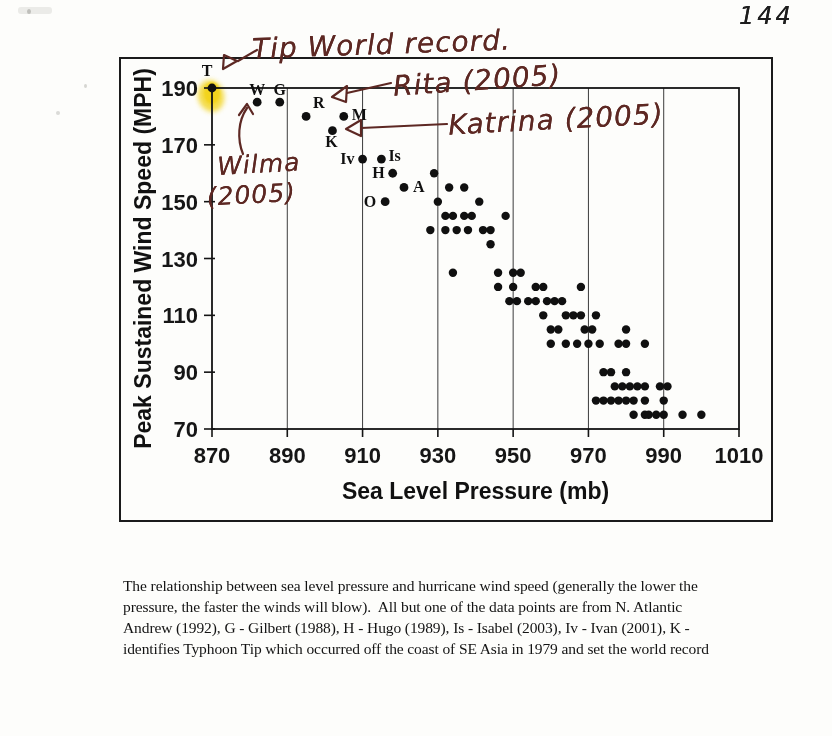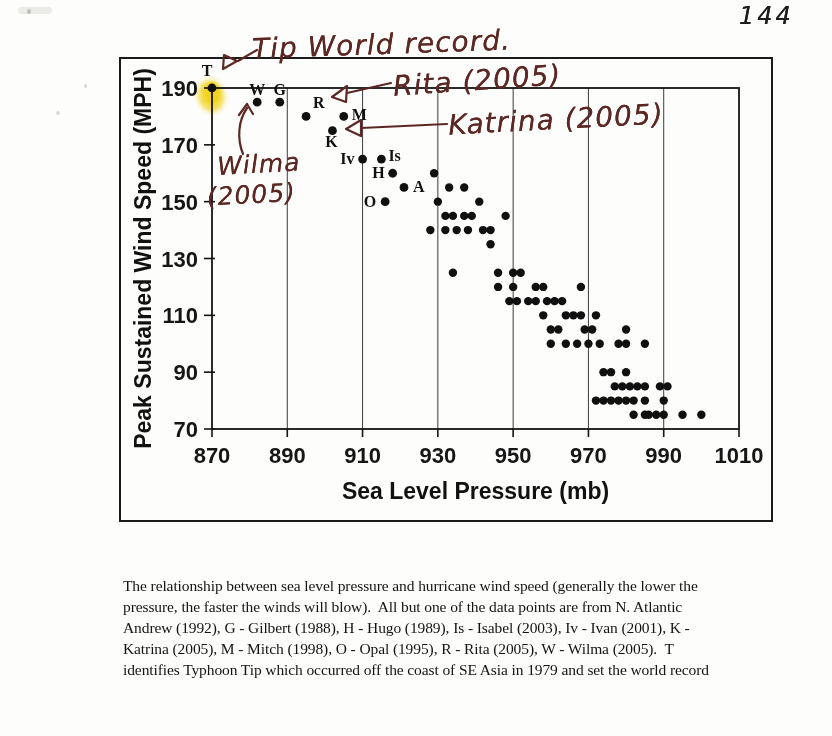--- a/index.html
+++ b/index.html
@@ -242,15 +242,14 @@
   <g>
     <path d="M243,154 C237,139 238,121 247,108"></path>
     <path d="M239,115 L247,104 L253,114"></path>
   </g>
 </svg>
 
 <div id="caption">
   <div class="cap-line">The relationship between sea level pressure and hurricane wind speed (generally the lower the</div>
   <div class="cap-line">pressure, the faster the winds will blow).  All but one of the data points are from N. Atlantic</div>
   <div class="cap-line">Andrew (1992), G - Gilbert (1988), H - Hugo (1989), Is - Isabel (2003), Iv - Ivan (2001), K -</div>
-  <div class="cap-line">Katrina (2005), M - Mitch (1998), O - Opal (1995), R - Rita (2005), W - Wilma (2005).  T</div>
   <div class="cap-line">identifies Typhoon Tip which occurred off the coast of SE Asia in 1979 and set the world record</div>
 </div>
 
 </body></html>

